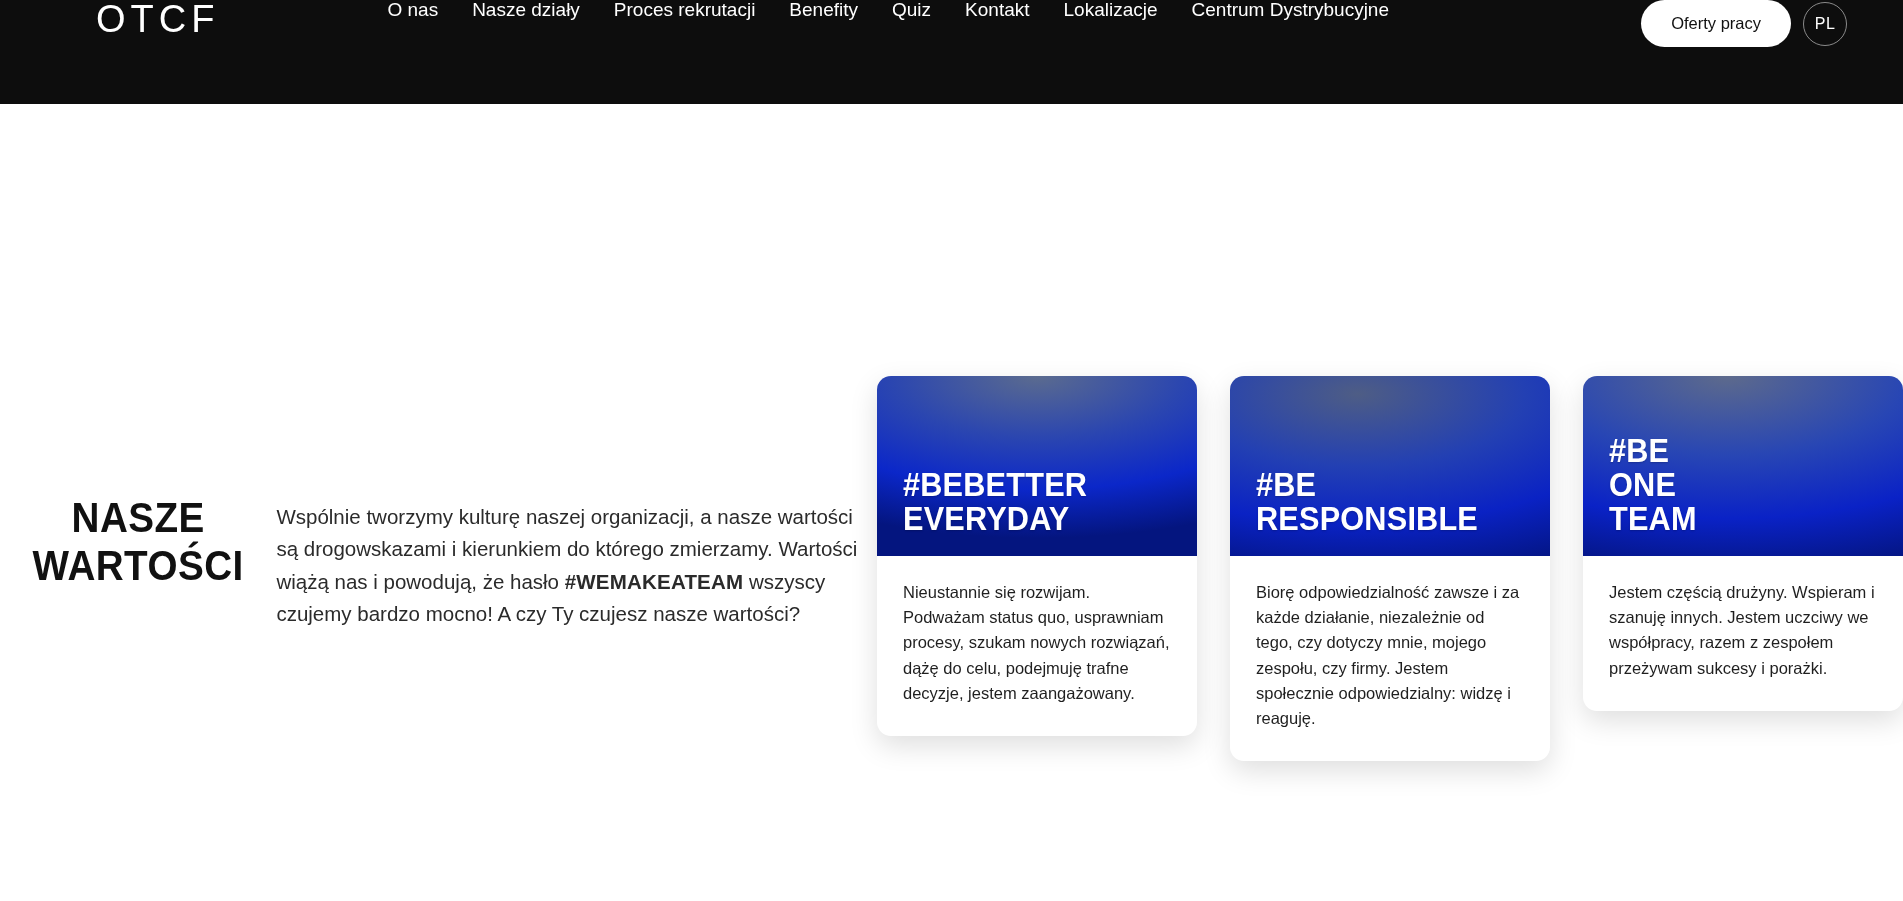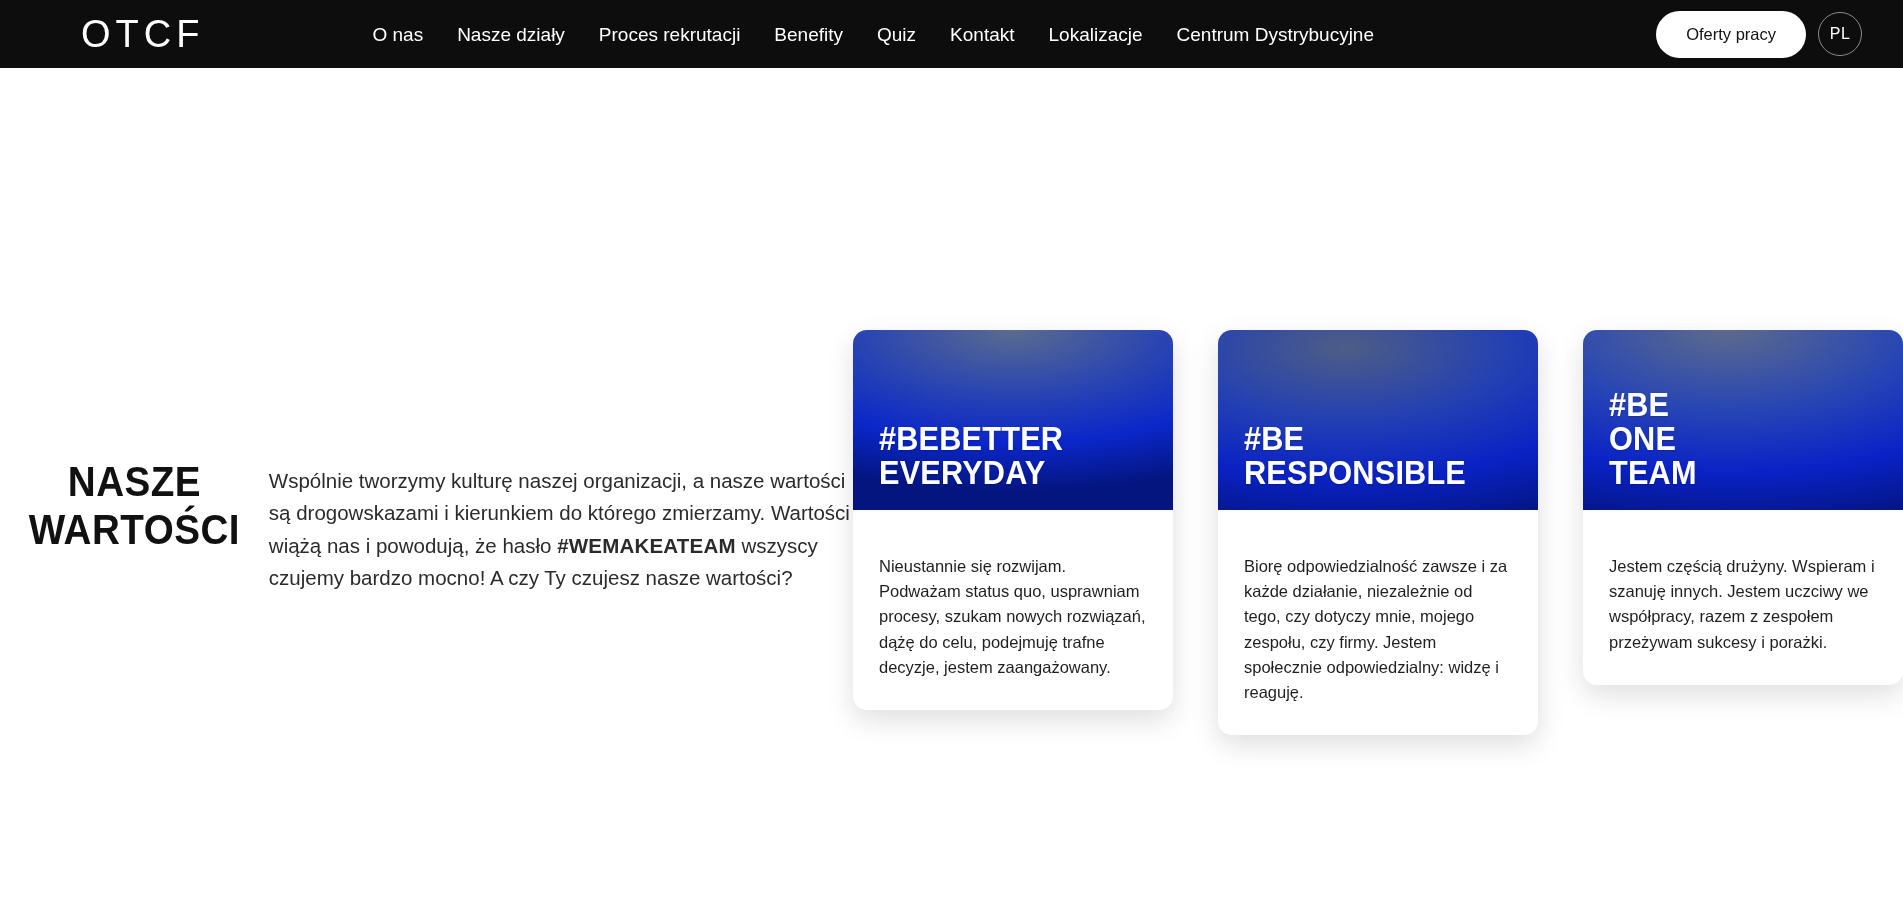--- a/index.html
+++ b/index.html
@@ -8,25 +8,25 @@
     height: 901px;
     overflow: hidden;
     background: #ffffff;
     font-family: "Liberation Sans", sans-serif;
   }
 
   
   .header {
     position: relative;
     width: 100%;
-    height: 68px;
+    height: 104px;
     background: #0d0d0d;
     display: flex;
-    align-items: center;
-    padding: 0 25px;
+    align-items: flex-start;
+    padding: 0 40px;
   }
   .logo {
     color: #ffffff;
     font-size: 38px;
     letter-spacing: 5px;
     font-weight: 400;
     font-family: "Liberation Sans", sans-serif;
     margin-left: 56px;
     line-height: 1;
   }
@@ -103,21 +103,21 @@
     font-size: 20.5px;
     line-height: 1.58;
     font-family: "Liberation Sans", sans-serif;
   }
   .intro b { font-weight: 700; letter-spacing: 0.2px; }
 
   
   .cards {
     margin-top: 54px;
     display: flex;
-    gap: 45px;
+    gap: 33px;
     align-items: flex-start;
   }
   .card {
     width: 320px;
     background: #ffffff;
     border-radius: 14px;
     box-shadow: 0 10px 28px rgba(0,0,0,0.13);
     overflow: hidden;
     display: flex;
     flex-direction: column;
@@ -146,21 +146,21 @@
     line-height: 1.03;
     letter-spacing: 0.2px;
     text-transform: uppercase;
     transform: scaleX(0.93);
     transform-origin: left bottom;
     white-space: pre-line;
     font-family: "Liberation Sans", sans-serif;
     text-shadow: 0 1px 2px rgba(0,0,0,0.2);
   }
   .card-body {
-    padding: 44px 26px 30px 26px;
+    padding: 24px 26px 30px 26px;
     color: #1f1f1f;
     font-size: 16.5px;
     line-height: 1.52;
     font-family: "Liberation Sans", sans-serif;
   }
 </style>
 </head>
 <body>
 
 <div class="header">

